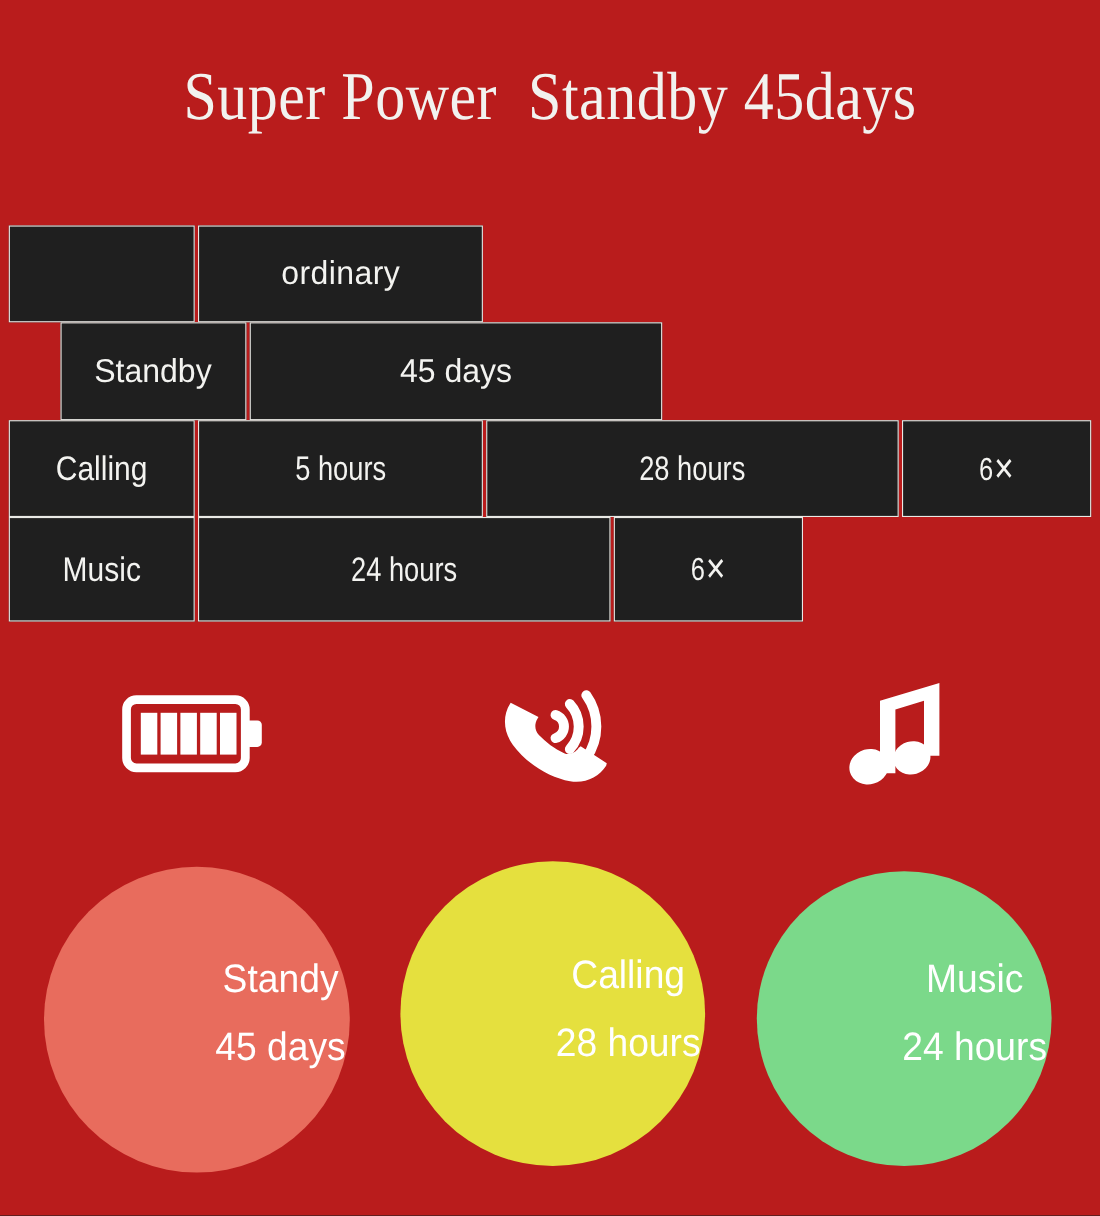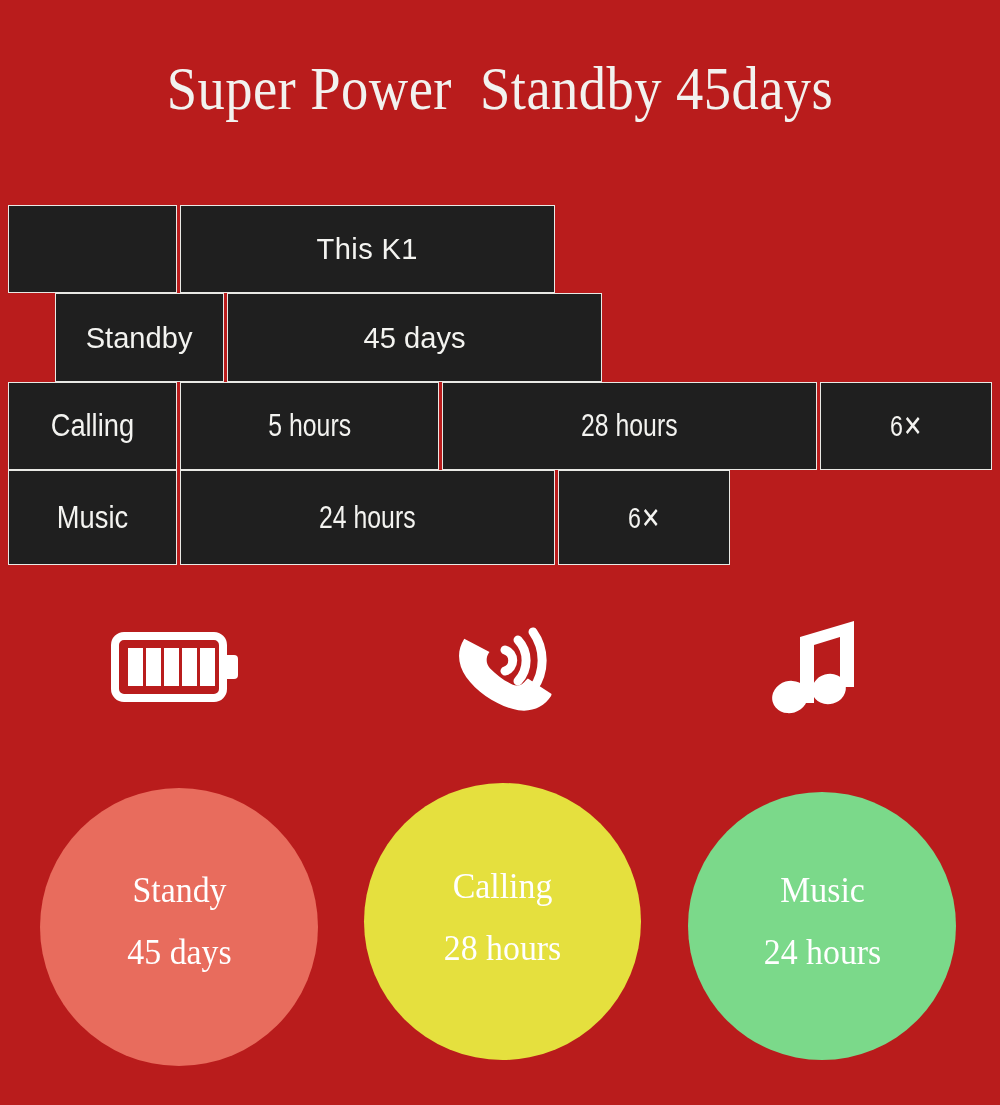--- a/index.html
+++ b/index.html
@@ -122,24 +122,24 @@
     left: 0;
     top: 0;
     width: 1000px;
     height: 1105px;
   }
   .bubble {
     position: absolute;
     border-radius: 50%;
     display: flex;
     flex-direction: column;
-    align-items: center;
+    align-items: flex-end;
     justify-content: center;
     color: #ffffff;
-    font-family: Liberation Serif, serif;
+    font-family: Liberation Sans, sans-serif;
     font-weight: 300;
   }
   .bubble .l1 {
     font-size: 36px;
     line-height: 40px;
     display: block;
     transform: scaleX(0.94);
     margin-bottom: 22px;
   }
   .bubble .l2 {
@@ -165,22 +165,22 @@
 <div id="page">
 
   <div class="title">Super Power  Standby 45days</div>
 
   <div class="table">
 
     <div class="trow r0">
       <div class="tcell c0">
           <span></span>
         </div>
-      <div class="tcell c2">
-          <span>This K1</span>
+      <div class="tcell c1">
+          <span>ordinary</span>
         </div>
     </div>
 
     <div class="trow r1">
       <div class="tcell c0">
           <span>Standby</span>
         </div>
       <div class="tcell c2">
           <span>45 days</span>
         </div>

